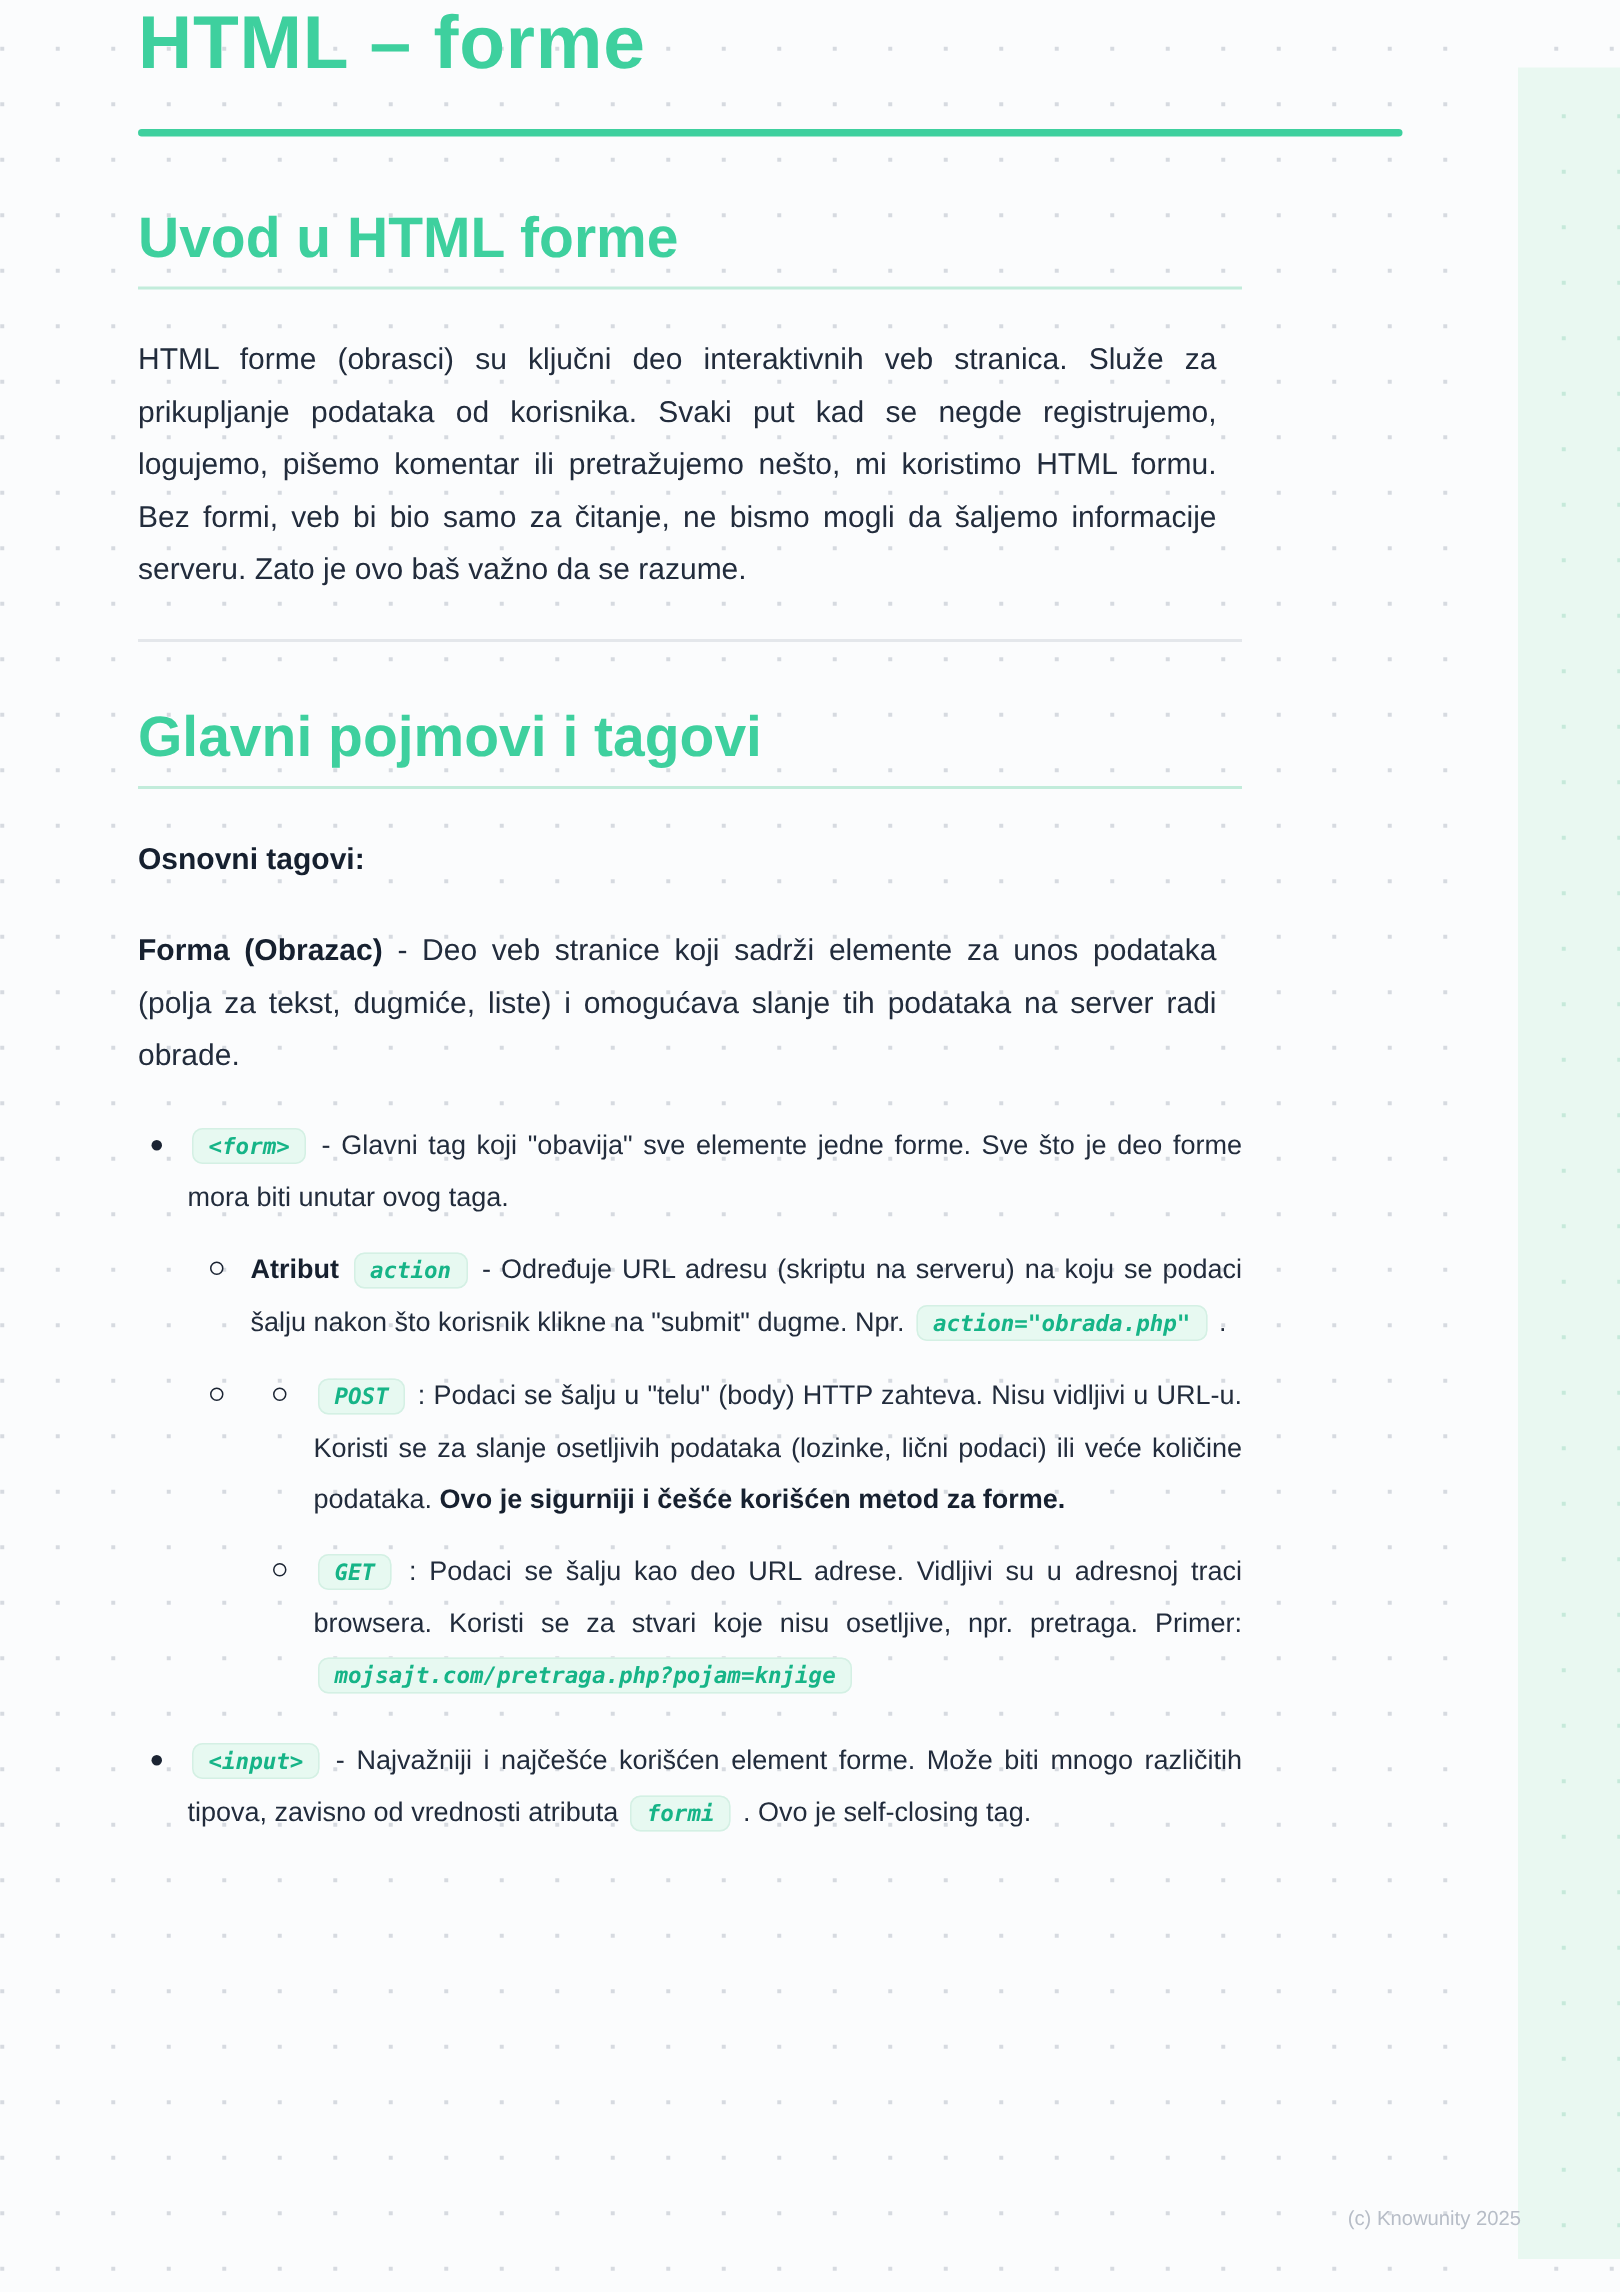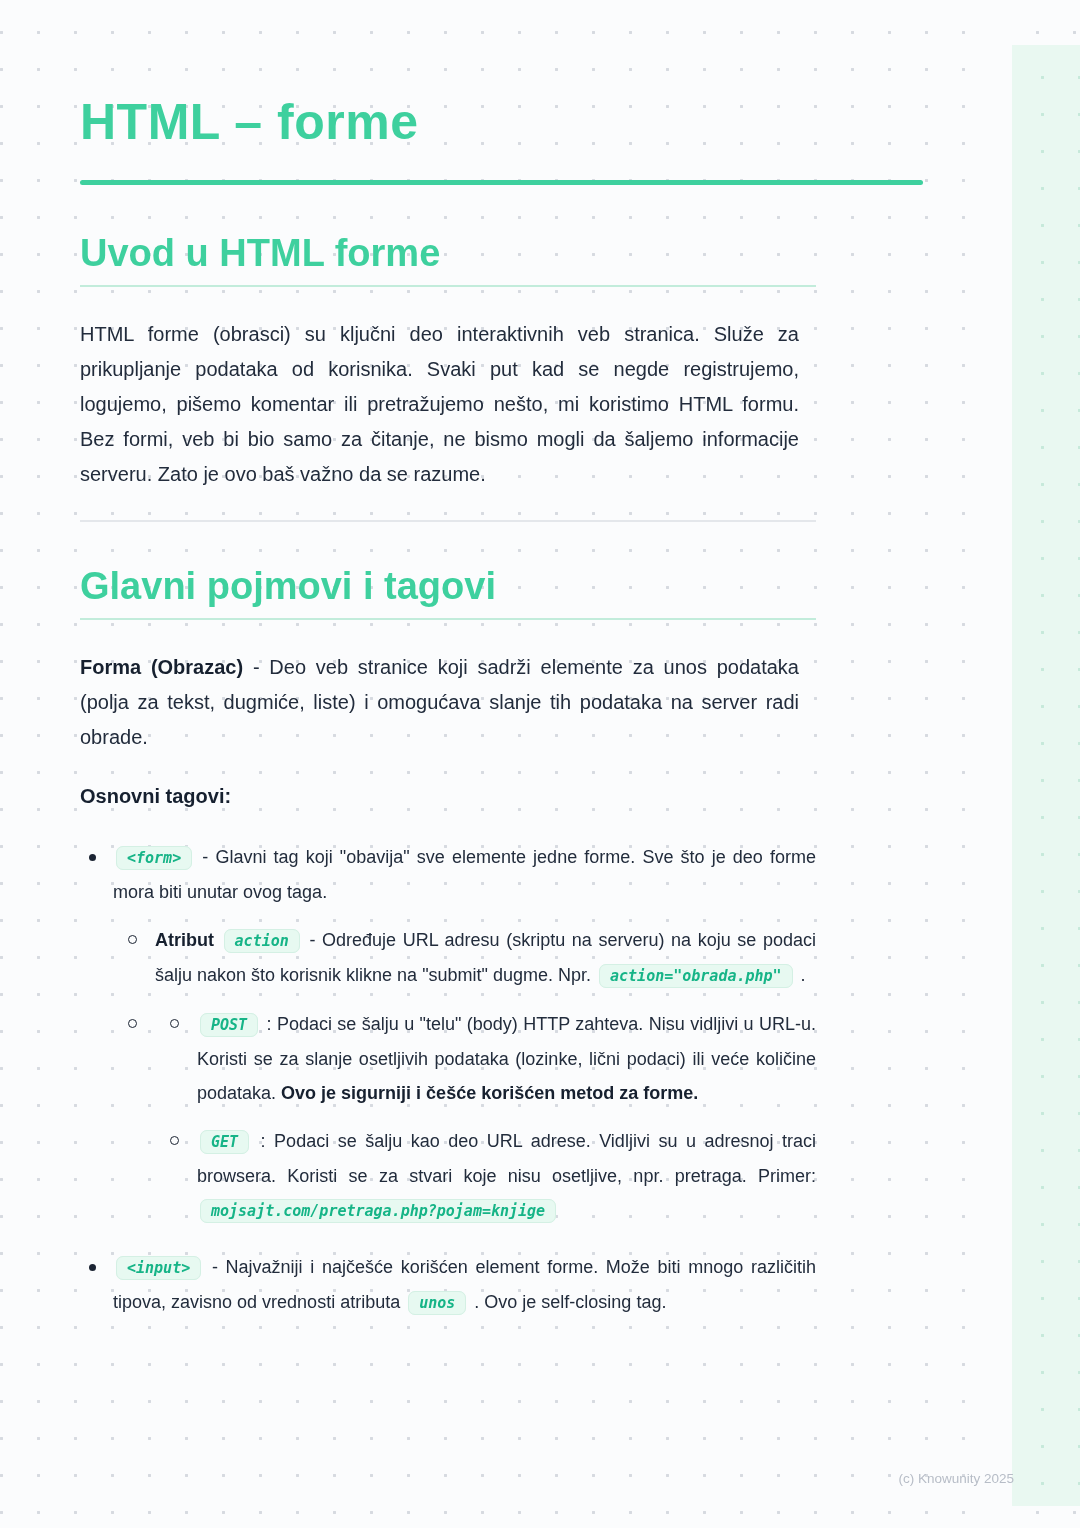--- a/index.html
+++ b/index.html
@@ -28,21 +28,21 @@
     background:#fbfcfd;
   }
   .right-band{
     position:absolute;top:45px;bottom:22px;right:0;width:68px;
     background-color:var(--band);
     background-image:radial-gradient(circle,#c6e9da 1.4px,transparent 1.6px);
     background-size:37px 37px;
     background-position:12px 14px;
   }
   .content{
-    position:absolute;top:0;left:80px;width:736px;padding-top:94px;
+    position:absolute;top:0;left:92px;width:736px;
   }
   h1{
     margin:0;
     font-size:50px;line-height:56px;font-weight:800;
     letter-spacing:.5px;color:var(--accent);
   }
   .title-rule{
     width:843px;height:5px;border-radius:3px;
     background:var(--accent);
     margin:30px 0 50px 0;
@@ -124,22 +124,22 @@
 
     <section>
       <h2>Uvod u HTML forme</h2>
       <p class="body-text intro-para"><span class="seg-plain">HTML forme (obrasci) su ključni deo interaktivnih veb stranica. Služe za prikupljanje podataka od korisnika. Svaki put kad se negde registrujemo, logujemo, pišemo komentar ili pretražujemo nešto, mi koristimo HTML formu. Bez formi, veb bi bio samo za čitanje, ne bismo mogli da šaljemo informacije serveru. Zato je ovo baš važno da se razume.</span></p>
     </section>
 
     <div class="divider"></div>
 
     <section>
       <h2>Glavni pojmovi i tagovi</h2>
+      <p class="body-text tags-label"><span class="seg-bold">Osnovni tagovi:</span></p>
       <p class="body-text"><span class="seg-bold">Forma (Obrazac)</span><span class="seg-plain"> - Deo veb stranice koji sadrži elemente za unos podataka (polja za tekst, dugmiće, liste) i omogućava slanje tih podataka na server radi obrade.</span></p>
-      <p class="body-text tags-label"><span class="seg-bold">Osnovni tagovi:</span></p>
 
       <ul class="l1">
         <li>
           <div class="li-text"><span class="seg-code">&lt;form&gt;</span><span class="seg-plain"> - Glavni tag koji "obavija" sve elemente jedne forme. Sve što je deo forme mora biti unutar ovog taga.</span></div>
           <ul class="l2">
             <li>
               <div class="li-text"><span class="seg-bold">Atribut </span><span class="seg-code">action</span><span class="seg-plain"> - Određuje URL adresu (skriptu na serveru) na koju se podaci šalju nakon što korisnik klikne na "submit" dugme. </span><span class="seg-italic">Npr.</span><span class="seg-plain"> </span><span class="seg-code">action="obrada.php"</span><span class="seg-plain"> .</span></div>
             </li>
             <li>
               <ul class="l3">
@@ -147,21 +147,21 @@
                   <div class="li-text"><span class="seg-code">POST</span><span class="seg-plain"> : Podaci se šalju u "telu" (body) HTTP zahteva. Nisu vidljivi u URL-u. Koristi se za slanje osetljivih podataka (lozinke, lični podaci) ili veće količine podataka. </span><span class="seg-bold">Ovo je sigurniji i češće korišćen metod za forme.</span></div>
                 </li>
                 <li>
                   <div class="li-text"><span class="seg-code">GET</span><span class="seg-plain"> : Podaci se šalju kao deo URL adrese. Vidljivi su u adresnoj traci browsera. Koristi se za stvari koje nisu osetljive, npr. pretraga. </span><span class="seg-italic">Primer: </span><span class="seg-code">mojsajt.com/pretraga.php?pojam=knjige</span></div>
                 </li>
               </ul>
             </li>
           </ul>
         </li>
         <li>
-          <div class="li-text"><span class="seg-code">&lt;input&gt;</span><span class="seg-plain"> - Najvažniji i najčešće korišćen element forme. Može biti mnogo različitih tipova, zavisno od vrednosti atributa </span><span class="seg-code">unos</span><span class="seg-plain"> . Ovo je </span><span class="seg-italic">self-closing</span><span class="seg-plain"> tag.</span></div>
+          <div class="li-text"><span class="seg-code">&lt;input&gt;</span><span class="seg-plain"> - Najvažniji i najčešće korišćen element forme. Može biti mnogo različitih tipova, zavisno od vrednosti atributa </span><span class="seg-code">formi</span><span class="seg-plain"> . Ovo je </span><span class="seg-italic">self-closing</span><span class="seg-plain"> tag.</span></div>
         </li>
       </ul>
     </section>
 
   </div>
 
   <div class="footer">(c) Knowunity 2025</div>
 
 </div>
 

